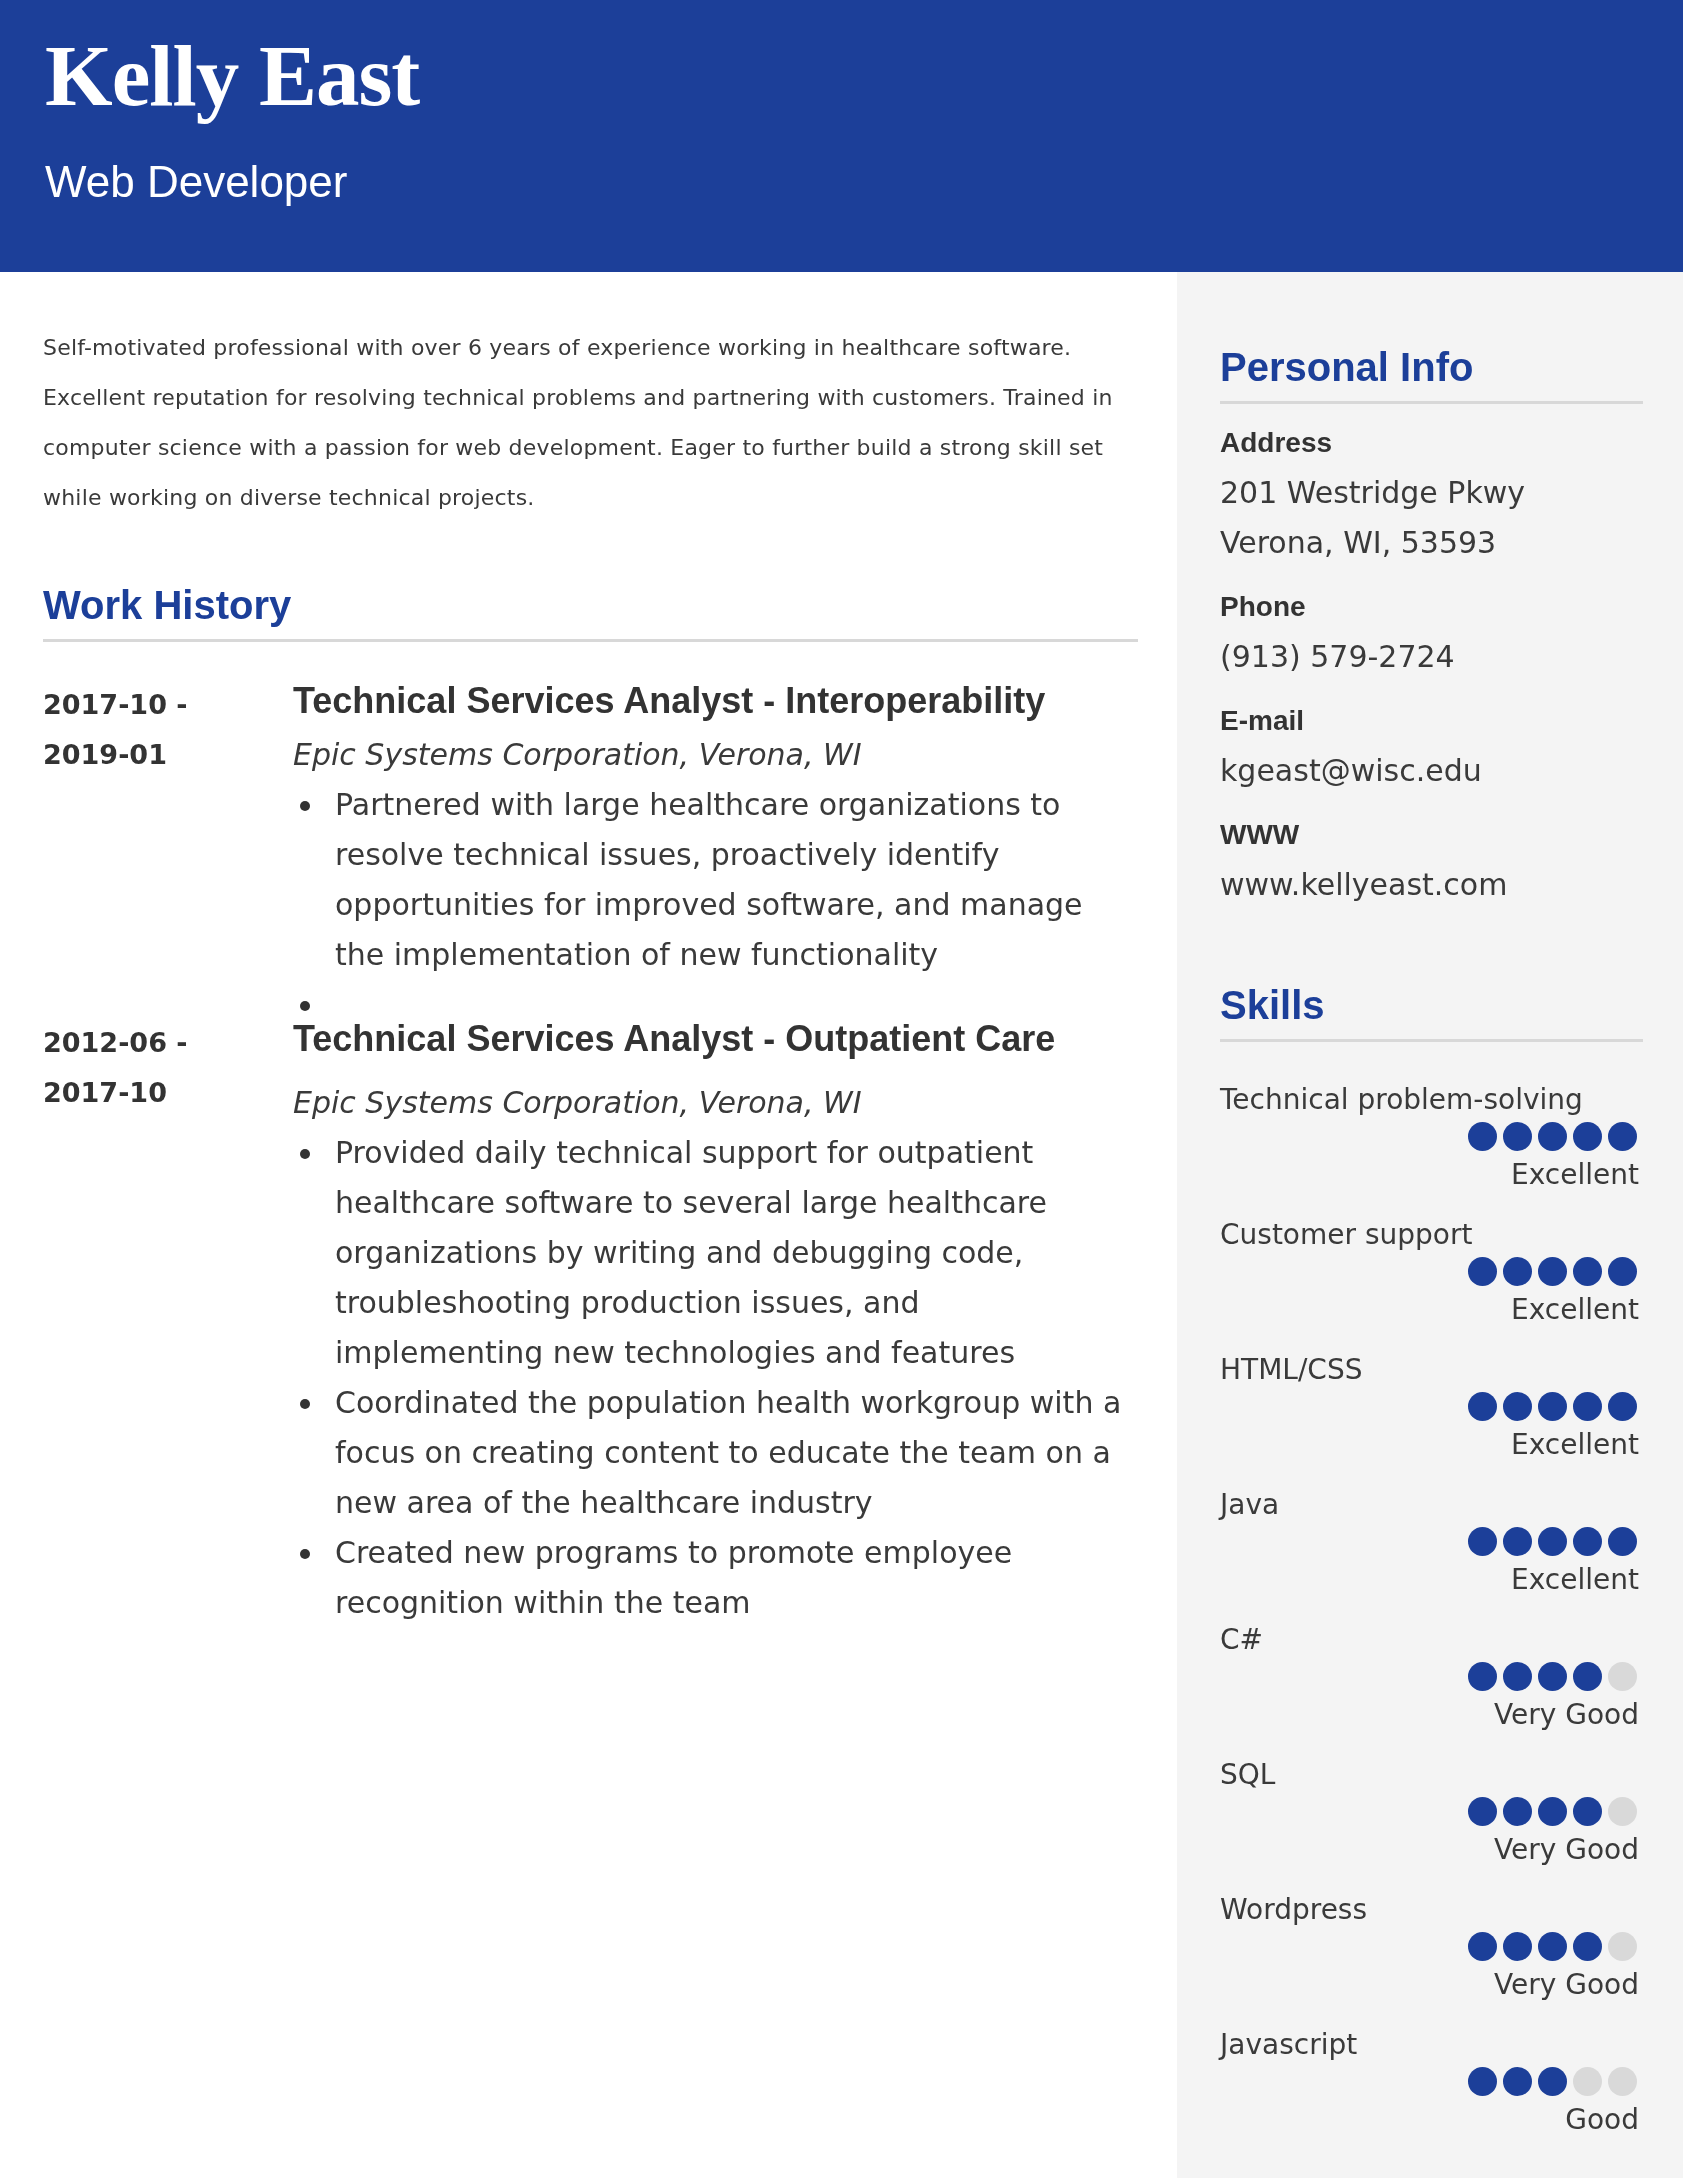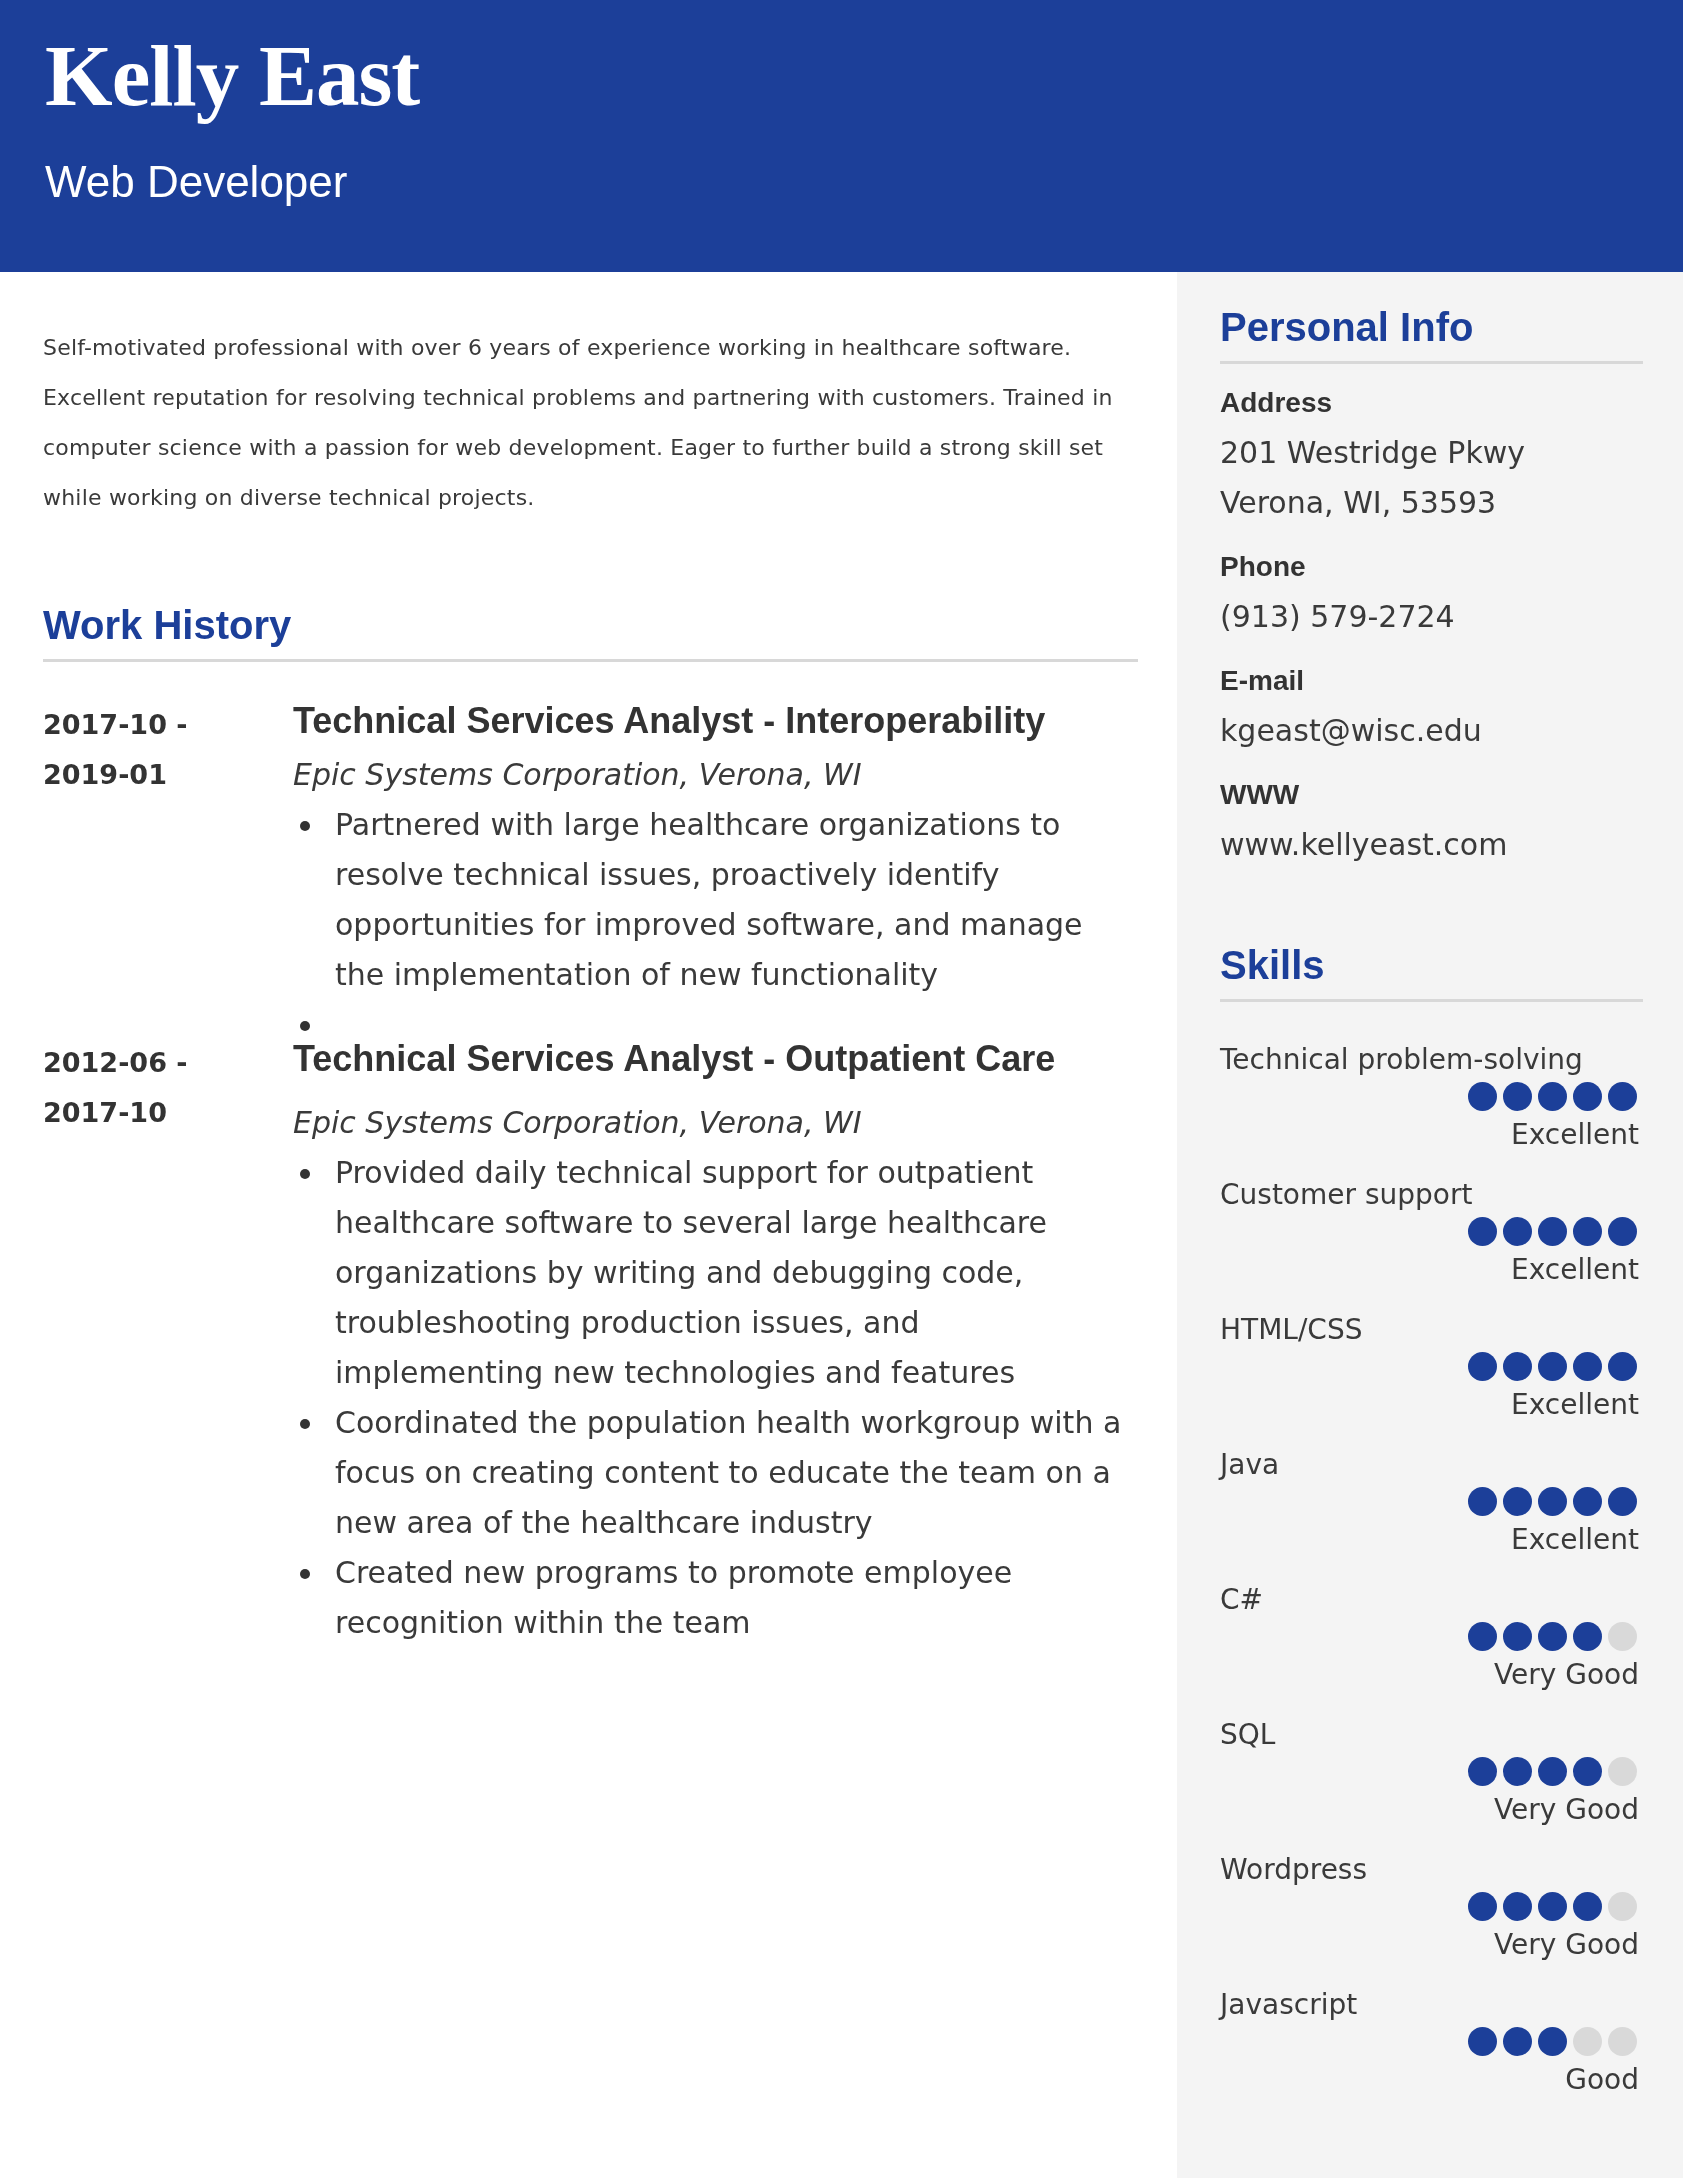--- a/index.html
+++ b/index.html
@@ -32,21 +32,21 @@
   }
   .summary {
     margin-top:51px; font-size:22px; line-height:50px; color:#3a3a3a;
     letter-spacing:0.2px;
   }
   .section-title {
     color:#1C3F99; font-weight:bold; font-size:40px; line-height:1;
     font-family:"Liberation Sans", sans-serif;
   }
   .section-rule { height:3px; background:#d8d8d8; margin-top:14px; }
-  .work-title-wrap { margin-top:82px; }
+  .work-title-wrap { margin-top:62px; }
   .job { display:flex; margin-top:34px; }
   .job:first-of-type { margin-top:36px; }
   .job-dates {
     width:250px; flex:none; font-weight:bold; font-size:27px; line-height:50px; color:#333;
     padding-top:4px;
   }
   .job-body { width:844px; }
   .job-title {
     font-weight:bold; font-size:36px; line-height:50px; color:#333;
     font-family:"Liberation Sans", sans-serif;
@@ -58,21 +58,21 @@
   .job-bullets li {
     position:relative; padding-left:42px; font-size:30px; line-height:50px; color:#3a3a3a;
   }
   .job-bullets li .dot {
     position:absolute; left:7px; top:21px; width:10px; height:10px; border-radius:50%;
     background:#333;
   }
   .job2 .job-company { margin-top:14px; }
 
   .side-inner { position:absolute; left:43px; top:0; width:423px; }
-  .side-title-wrap { margin-top:35px; }
+  .side-title-wrap { margin-top:75px; }
   .info-label {
     font-weight:bold; font-size:28px; line-height:50px; color:#333;
     font-family:"Liberation Sans", sans-serif;
   }
   .info-value { font-size:30px; line-height:50px; color:#3a3a3a; }
   .info-block { margin-top:14px; }
   .info-block:first-of-type { margin-top:38px; }
   .skills-wrap { margin-top:75px; }
   .skill { position:relative; height:135px; }
   .skills-list { margin-top:38px; }

